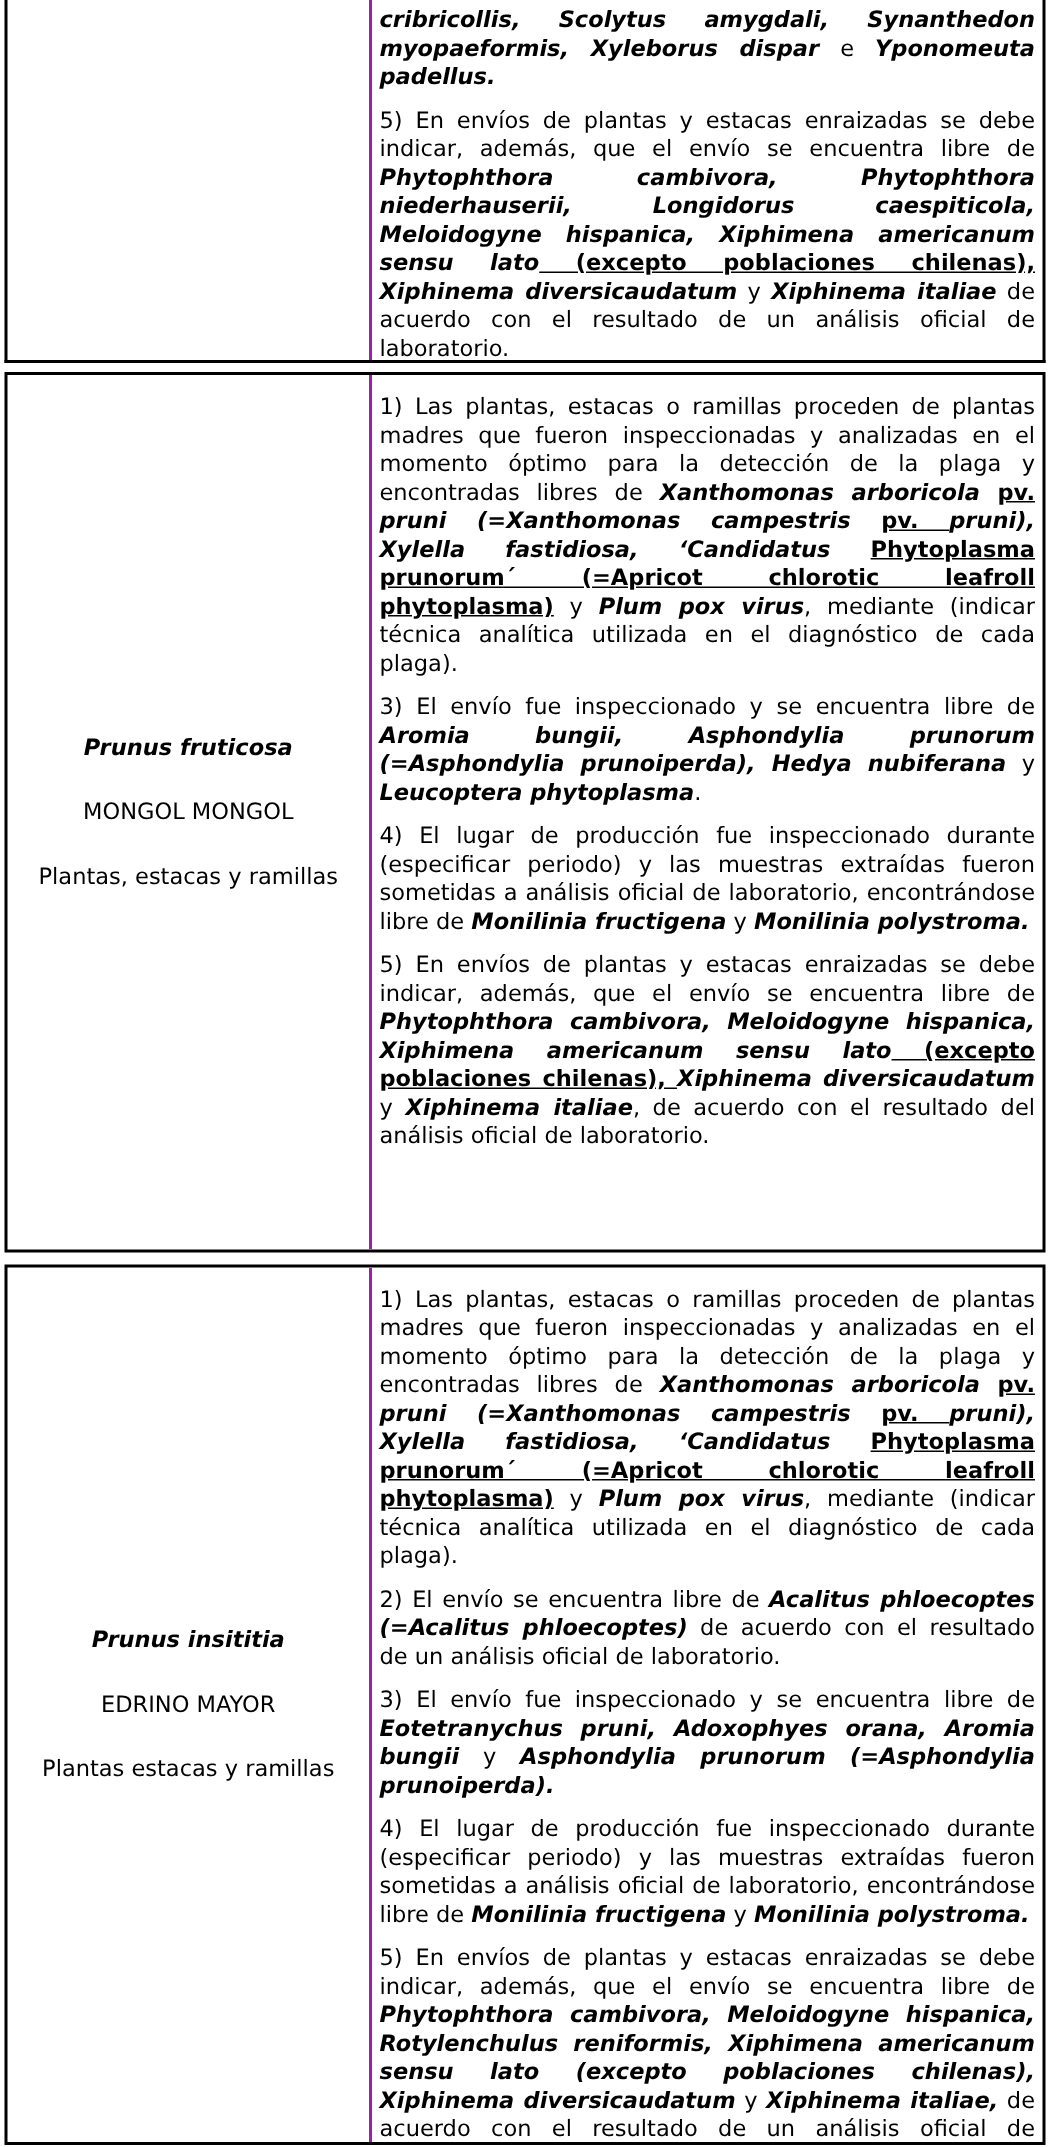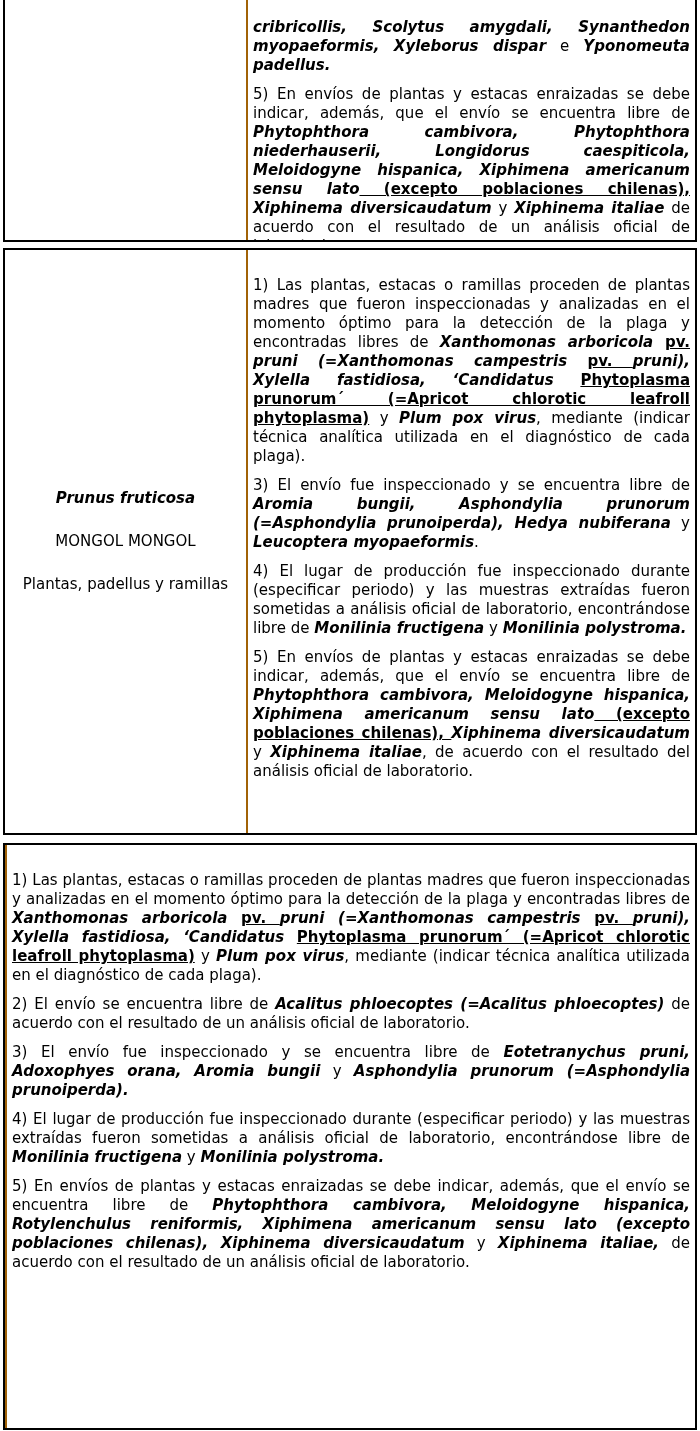--- a/index.html
+++ b/index.html
@@ -36,23 +36,23 @@
     display: flex;
     flex-direction: column;
     justify-content: center;
     align-items: center;
     text-align: center;
     box-sizing: border-box;
     padding: 4px 6px;
   }
   .cell-right {
     flex: 1 1 auto;
-    border-left: 2px solid #a16207;
+    border-left: 2px solid #a21caf;
     box-sizing: border-box;
-    padding: 16px 5px;
+    padding: 2px 5px;
   }
   p.req {
     margin: 10px 0;
     font-size: 15px;
     line-height: 19px;
     text-align: justify;
   }
   .row-1 .cell-right p.req:first-child { margin-top: 2px; }
   .left-line {
     font-size: 15px;
@@ -71,30 +71,35 @@
         <div class="cell-left"></div>
         <div class="cell-right">
           <p class="req"><span class="bi">cribricollis, Scolytus amygdali, Synanthedon myopaeformis, Xyleborus dispar</span><span> e </span><span class="bi">Yponomeuta padellus.</span></p>
           <p class="req"><span>5) En envíos de plantas y estacas enraizadas se debe indicar, además, que el envío se encuentra libre de </span><span class="bi">Phytophthora cambivora, Phytophthora niederhauserii, Longidorus caespiticola, Meloidogyne hispanica, Xiphimena americanum sensu lato</span><span class="b"> (excepto poblaciones chilenas), </span><span class="bi">Xiphinema diversicaudatum</span><span> y </span><span class="bi">Xiphinema italiae</span><span> de acuerdo con el resultado de un análisis oficial de laboratorio.</span></p>
         </div>
       </div>
       <div class="row row-2">
         <div class="cell-left">
           <div class="left-line bi">Prunus fruticosa</div>
           <div class="left-line">MONGOL MONGOL</div>
-          <div class="left-line">Plantas, padellus y ramillas</div>
+          <div class="left-line">Plantas, estacas y ramillas</div>
         </div>
         <div class="cell-right">
           <p class="req"><span>1) Las plantas, estacas o ramillas proceden de plantas madres que fueron inspeccionadas y analizadas en el momento óptimo para la detección de la plaga y encontradas libres de </span><span class="bi">Xanthomonas arboricola </span><span class="b">pv. </span><span class="bi">pruni (=Xanthomonas campestris </span><span class="b">pv. </span><span class="bi">pruni), Xylella fastidiosa, ‘Candidatus </span><span class="b">Phytoplasma prunorum´ (=Apricot chlorotic leafroll phytoplasma)</span><span> y </span><span class="bi">Plum pox virus</span><span>, mediante (indicar técnica analítica utilizada en el diagnóstico de cada plaga).</span></p>
-          <p class="req"><span>3) El envío fue inspeccionado y se encuentra libre de </span><span class="bi">Aromia bungii, Asphondylia prunorum (=Asphondylia prunoiperda), Hedya nubiferana</span><span> y </span><span class="bi">Leucoptera myopaeformis</span><span>.</span></p>
+          <p class="req"><span>3) El envío fue inspeccionado y se encuentra libre de </span><span class="bi">Aromia bungii, Asphondylia prunorum (=Asphondylia prunoiperda), Hedya nubiferana</span><span> y </span><span class="bi">Leucoptera phytoplasma</span><span>.</span></p>
           <p class="req"><span>4) El lugar de producción fue inspeccionado durante (especificar periodo) y las muestras extraídas fueron sometidas a análisis oficial de laboratorio, encontrándose libre de </span><span class="bi">Monilinia fructigena</span><span> y </span><span class="bi">Monilinia polystroma.</span></p>
           <p class="req"><span>5) En envíos de plantas y estacas enraizadas se debe indicar, además, que el envío se encuentra libre de </span><span class="bi">Phytophthora cambivora, Meloidogyne hispanica, Xiphimena americanum sensu lato</span><span class="b"> (excepto poblaciones chilenas), </span><span class="bi">Xiphinema diversicaudatum</span><span> y </span><span class="bi">Xiphinema italiae</span><span>, de acuerdo con el resultado del análisis oficial de laboratorio.</span></p>
         </div>
       </div>
       <div class="row row-3">
+        <div class="cell-left">
+          <div class="left-line bi">Prunus insititia</div>
+          <div class="left-line">EDRINO MAYOR</div>
+          <div class="left-line">Plantas estacas y ramillas</div>
+        </div>
         <div class="cell-right">
           <p class="req"><span>1) Las plantas, estacas o ramillas proceden de plantas madres que fueron inspeccionadas y analizadas en el momento óptimo para la detección de la plaga y encontradas libres de </span><span class="bi">Xanthomonas arboricola </span><span class="b">pv. </span><span class="bi">pruni (=Xanthomonas campestris </span><span class="b">pv. </span><span class="bi">pruni), Xylella fastidiosa, ‘Candidatus </span><span class="b">Phytoplasma prunorum´ (=Apricot chlorotic leafroll phytoplasma)</span><span> y </span><span class="bi">Plum pox virus</span><span>, mediante (indicar técnica analítica utilizada en el diagnóstico de cada plaga).</span></p>
           <p class="req"><span>2) El envío se encuentra libre de </span><span class="bi">Acalitus phloecoptes (=Acalitus phloecoptes)</span><span> de acuerdo con el resultado de un análisis oficial de laboratorio.</span></p>
           <p class="req"><span>3) El envío fue inspeccionado y se encuentra libre de </span><span class="bi">Eotetranychus pruni, Adoxophyes orana, Aromia bungii</span><span> y </span><span class="bi">Asphondylia prunorum (=Asphondylia prunoiperda).</span></p>
           <p class="req"><span>4) El lugar de producción fue inspeccionado durante (especificar periodo) y las muestras extraídas fueron sometidas a análisis oficial de laboratorio, encontrándose libre de </span><span class="bi">Monilinia fructigena</span><span> y </span><span class="bi">Monilinia polystroma.</span></p>
           <p class="req"><span>5) En envíos de plantas y estacas enraizadas se debe indicar, además, que el envío se encuentra libre de </span><span class="bi">Phytophthora cambivora, Meloidogyne hispanica, Rotylenchulus reniformis, Xiphimena americanum sensu lato (excepto poblaciones chilenas), Xiphinema diversicaudatum</span><span> y </span><span class="bi">Xiphinema italiae,</span><span> de acuerdo con el resultado de un análisis oficial de laboratorio.</span></p>
         </div>
       </div>
     </div>
 </div>

